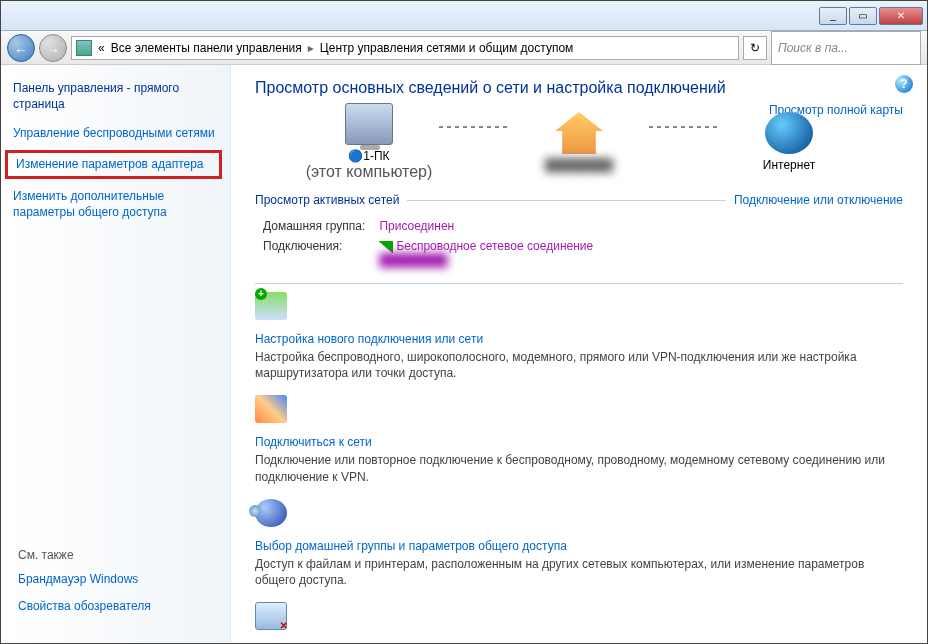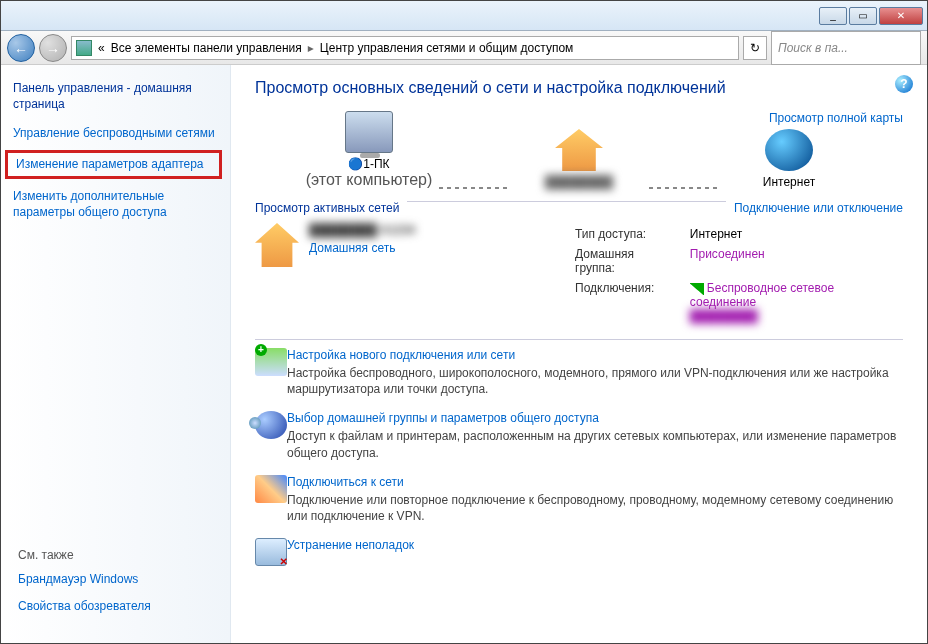--- a/index.html
+++ b/index.html
@@ -18,49 +18,49 @@
 .search { width: 150px; height: 34px; border: 1px solid #aaa; background: #fff; display: flex; align-items: center; padding: 0 6px; color: #888; font-style: italic; }
 .body { display: flex; height: calc(100% - 64px); }
 .sidebar { width: 230px; background: linear-gradient(to right, #fff, #f0f5fa); padding: 16px 12px; border-right: 1px solid #e0e8f0; position: relative; }
 .sidehead { color: #003399; font-size: 12px; margin-bottom: 14px; line-height: 1.3; }
 .sidelink { color: #0066cc; font-size: 12px; margin-bottom: 12px; cursor: pointer; line-height: 1.3; }
 .highlight { border: 3px solid #d02020; border-radius: 0; padding: 4px 8px; margin: -4px -4px 10px -8px; }
 .seealso { position: absolute; bottom: 16px; left: 17px; right: 12px; }
 .seealso h4 { color: #555; font-size: 12px; font-weight: normal; margin-bottom: 10px; }
 .main { flex: 1; padding: 14px 24px; overflow-y: auto; position: relative; }
 .help { position: absolute; top: 10px; right: 14px; width: 18px; height: 18px; border-radius: 50%; background: radial-gradient(circle at 30% 30%, #aef, #06c); color: #fff; font-size: 12px; font-weight: bold; display: flex; align-items: center; justify-content: center; cursor: pointer;}
-h1 { color: #003399; font-size: 16px; font-weight: normal; margin-bottom: 14px; }
-.netmap { display: flex; align-items: flex-end; justify-content: center; gap: 0; margin-bottom: 8px; position: relative; }
+h1 { color: #003399; font-size: 16px; font-weight: normal; margin-bottom: 6px; }
+.netmap { display: flex; align-items: center; justify-content: center; gap: 0; margin-bottom: 8px; position: relative; }
 .netnode { text-align: center; width: 140px; }
 .netnode .big { width: 48px; height: 42px; margin: 0 auto 4px; }
 .computer { background: linear-gradient(#cde, #89b); border: 1px solid #678; border-radius: 3px; position: relative; }
 .computer::after { content: ''; position: absolute; bottom: -6px; left: 14px; width: 20px; height: 5px; background: #aaa; border-radius: 2px; }
 .house { background: linear-gradient(#fc6, #e94); clip-path: polygon(50% 0, 100% 45%, 85% 45%, 85% 100%, 15% 100%, 15% 45%, 0 45%); }
 .globe { background: radial-gradient(circle at 35% 30%, #6cf, #048); border-radius: 50%; }
 .connline { width: 70px; height: 2px; background: repeating-linear-gradient(to right, #888 0 4px, transparent 4px 8px); margin-top: -30px; }
 .maplink { position: absolute; right: 0; top: 0; color: #0066cc; cursor: pointer; font-size: 12px; }
 .subtext { color: #555; font-size: 16px; }
 .blur { filter: blur(4px); color: #666; }
 .section { margin-top: 12px; }
-.secthead { display: flex; align-items: flex-start; gap: 8px; margin-bottom: 8px; }
+.secthead { display: flex; align-items: center; gap: 8px; margin-bottom: 8px; }
 .secthead .lbl { color: #003399; font-size: 12px; }
 .secthead .line { flex: 1; height: 1px; background: #ccd; }
 .actlink { color: #0066cc; cursor: pointer; font-size: 12px; }
 .netdetail { display: flex; gap: 12px; }
 .ndleft { display: flex; gap: 10px; flex: 0 0 300px; }
 .ndhouse { width: 44px; height: 44px; }
 .ndinfo .name { filter: blur(4px); font-weight: bold; color: #444; }
 .ndinfo .type { color: #0066cc; cursor: pointer; margin-top: 4px; }
 .ndright { font-size: 12px; }
 .ndright table td { padding: 2px 6px; vertical-align: top; }
 .ndright .k { color: #333; }
 .ndright .lnk { color: #a21caf; cursor: pointer; }
 .sigbar { display: inline-block; width: 14px; height: 12px; background: linear-gradient(to top right, transparent 45%, #0a0 50%); margin-right: 3px; vertical-align: middle; }
 .tasks { margin-top: 8px; }
-.task { display: flex; margin-bottom: 14px; }
+.task { display: flex; gap: 12px; margin-bottom: 14px; flex-direction: column; }
 .ticon { width: 32px; height: 28px; flex-shrink: 0; border-radius: 3px; }
 .ti1 { background: linear-gradient(#8d6, #cdf); position:relative; }
 .ti1::after{content:'+'; color:#fff; font-weight:bold; position:absolute; top:-4px; left:0; background:#0a0; width:12px; height:12px; border-radius:50%; font-size:10px; text-align:center; line-height:12px;}
 .ti2 { background: linear-gradient(45deg,#f84,#fc8,#48f); }
 .ti3 { background: radial-gradient(circle at 30% 30%, #acf, #24a); border-radius:50%; position:relative; }
 .ti3::before{content:''; position:absolute; left:-6px; top:6px; width:12px; height:12px; background:radial-gradient(#cdf,#48a); border-radius:50%;}
 .ti4 { background: linear-gradient(#def,#9bd); border:1px solid #68a; position:relative; }
 .ti4::after{content:'✕'; color:#c00; position:absolute; right:-2px; bottom:-2px; font-size:10px; font-weight:bold;}
 .task .tt { color: #0066cc; cursor: pointer; margin-bottom: 3px; }
 .task .td { color: #444; font-size: 12px; line-height: 1.35; }
@@ -84,21 +84,21 @@
       <span>Все элементы панели управления</span>
       <span class="sep">▸</span>
       <span>Центр управления сетями и общим доступом</span>
     </div>
     <div class="refresh">↻</div>
     <div class="search">Поиск в па...</div>
   </div>
 
   <div class="body">
     <div class="sidebar">
-      <div class="sidehead">Панель управления - домашняя страница</div>
+      <div class="sidehead">Панель управления - прямого страница</div>
       <div class="sidelink">Управление беспроводными сетями</div>
       <div class="highlight">
         <div class="sidelink" style="margin-bottom:0">Изменение параметров адаптера</div>
       </div>
       <div class="sidelink">Изменить дополнительные параметры общего доступа</div>
 
       <div class="seealso">
         <h4>См. также</h4>
         <div class="sidelink">Брандмауэр Windows</div>
         <div class="sidelink">Свойства обозревателя</div>
@@ -130,34 +130,23 @@
         </div>
       </div>
 
       <div class="section">
         <div class="secthead">
           <span class="lbl">Просмотр активных сетей</span>
           <div class="line"></div>
           <span class="actlink">Подключение или отключение</span>
         </div>
         <div class="netdetail">
-          <div class="ndleft">
-            <div class="ndhouse house"></div>
-            <div class="ndinfo">
-              <div class="name">████████ A1234</div>
-              <div class="type">Домашняя сеть</div>
-            </div>
-          </div>
           <div class="ndright">
             <table>
               <tbody>
-                  <tr>
-                    <td class="k">Тип доступа:</td>
-                    <td>Интернет</td>
-                  </tr>
               <tr>
                     <td class="k">Домашняя группа:</td>
                     <td class="lnk">Присоединен</td>
                   </tr>
               <tr>
                     <td class="k">Подключения:</td>
                     <td><span class="sigbar"></span><span class="lnk">Беспроводное сетевое соединение</span><br><span class="lnk blur">████████</span></td>
                   </tr>
             </tbody>
               </table>
@@ -171,31 +160,31 @@
         </div>
         <div class="tasks">
           <div class="task">
             <div class="ticon ti1"></div>
             <div>
               <div class="tt">Настройка нового подключения или сети</div>
               <div class="td">Настройка беспроводного, широкополосного, модемного, прямого или VPN-подключения или же настройка маршрутизатора или точки доступа.</div>
             </div>
           </div>
           <div class="task">
+            <div class="ticon ti2"></div>
+            <div>
+              <div class="tt">Подключиться к сети</div>
+              <div class="td">Подключение или повторное подключение к беспроводному, проводному, модемному сетевому соединению или подключение к VPN.</div>
+            </div>
+          </div>
+          <div class="task">
             <div class="ticon ti3"></div>
             <div>
               <div class="tt">Выбор домашней группы и параметров общего доступа</div>
               <div class="td">Доступ к файлам и принтерам, расположенным на других сетевых компьютерах, или изменение параметров общего доступа.</div>
-            </div>
-          </div>
-          <div class="task">
-            <div class="ticon ti2"></div>
-            <div>
-              <div class="tt">Подключиться к сети</div>
-              <div class="td">Подключение или повторное подключение к беспроводному, проводному, модемному сетевому соединению или подключение к VPN.</div>
             </div>
           </div>
           <div class="task">
             <div class="ticon ti4"></div>
             <div>
               <div class="tt">Устранение неполадок</div>
               <div class="td"></div>
             </div>
           </div>
         </div>

